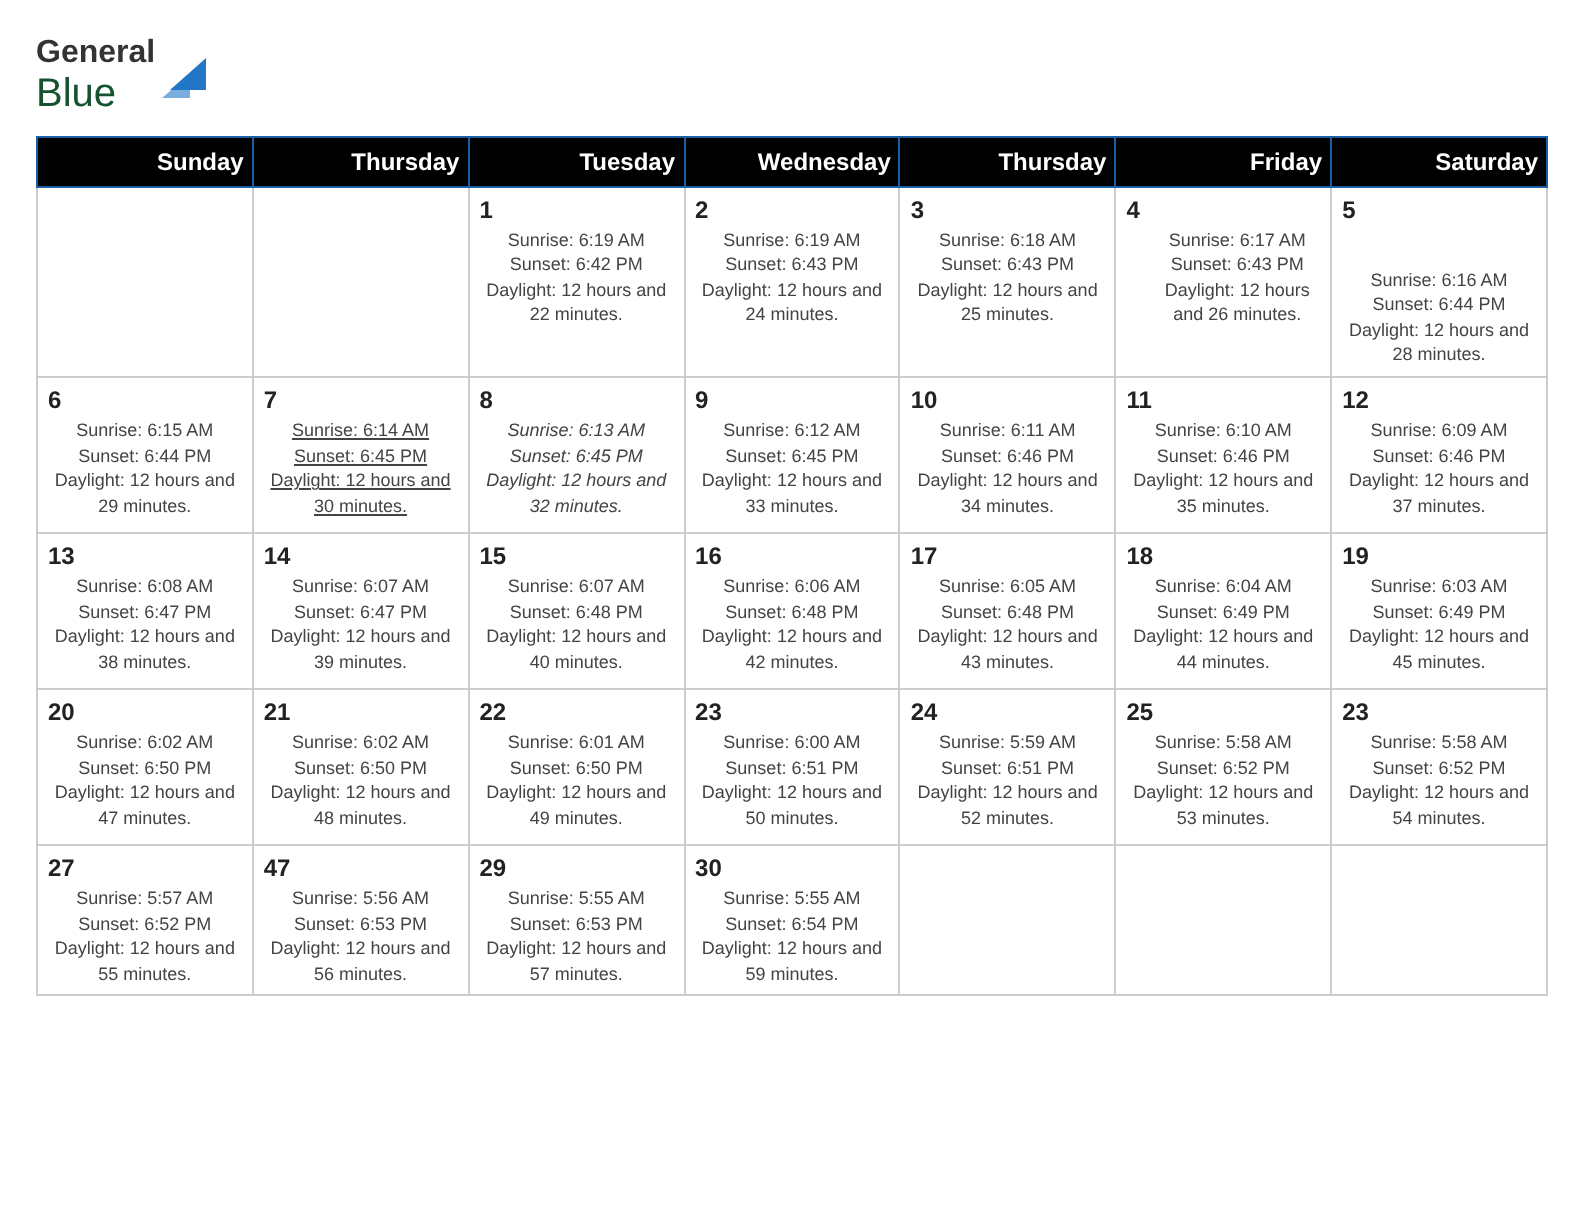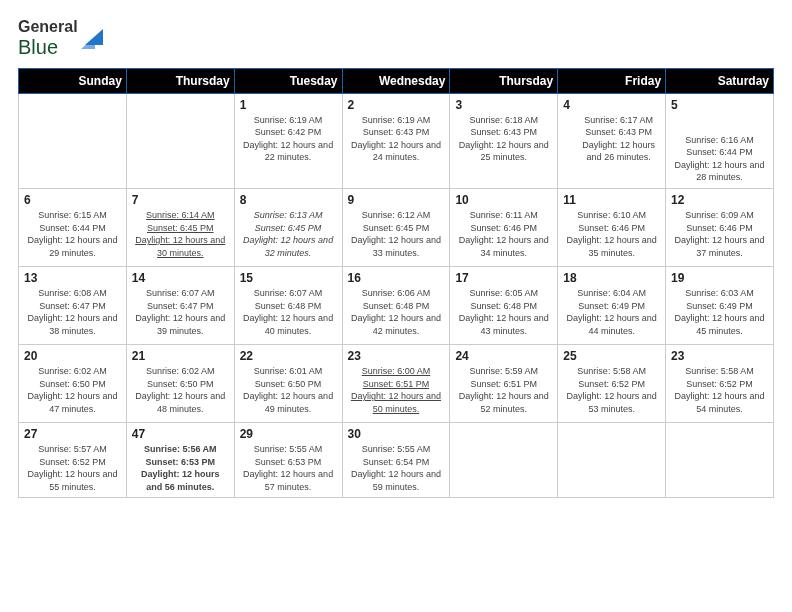--- a/index.html
+++ b/index.html
@@ -257,21 +257,21 @@
 Daylight: 12 hours and 48 minutes.</div>
           </td>
           <td>
             <span class="day-num">22</span>
             <div class="day-info" style="white-space: pre-line;">Sunrise: 6:01 AM
 Sunset: 6:50 PM
 Daylight: 12 hours and 49 minutes.</div>
           </td>
           <td>
             <span class="day-num">23</span>
-            <div class="day-info" style="white-space: pre-line; text-decoration: underline;">Sunrise: 6:00 AM
+            <div class="day-info" style="white-space: pre-line;">Sunrise: 6:00 AM
 Sunset: 6:51 PM
 Daylight: 12 hours and 50 minutes.</div>
           </td>
           <td>
             <span class="day-num">24</span>
             <div class="day-info" style="white-space: pre-line;">Sunrise: 5:59 AM
 Sunset: 6:51 PM
 Daylight: 12 hours and 52 minutes.</div>
           </td>
           <td>
@@ -289,21 +289,21 @@
         </tr>
         <tr class="last-row">
           <td>
             <span class="day-num">27</span>
             <div class="day-info" style="white-space: pre-line;">Sunrise: 5:57 AM
 Sunset: 6:52 PM
 Daylight: 12 hours and 55 minutes.</div>
           </td>
           <td>
             <span class="day-num">47</span>
-            <div class="day-info" style="white-space: pre-line; font-weight: bold;">Sunrise: 5:56 AM
+            <div class="day-info" style="white-space: pre-line;">Sunrise: 5:56 AM
 Sunset: 6:53 PM
 Daylight: 12 hours and 56 minutes.</div>
           </td>
           <td>
             <span class="day-num">29</span>
             <div class="day-info" style="white-space: pre-line;">Sunrise: 5:55 AM
 Sunset: 6:53 PM
 Daylight: 12 hours and 57 minutes.</div>
           </td>
           <td>

